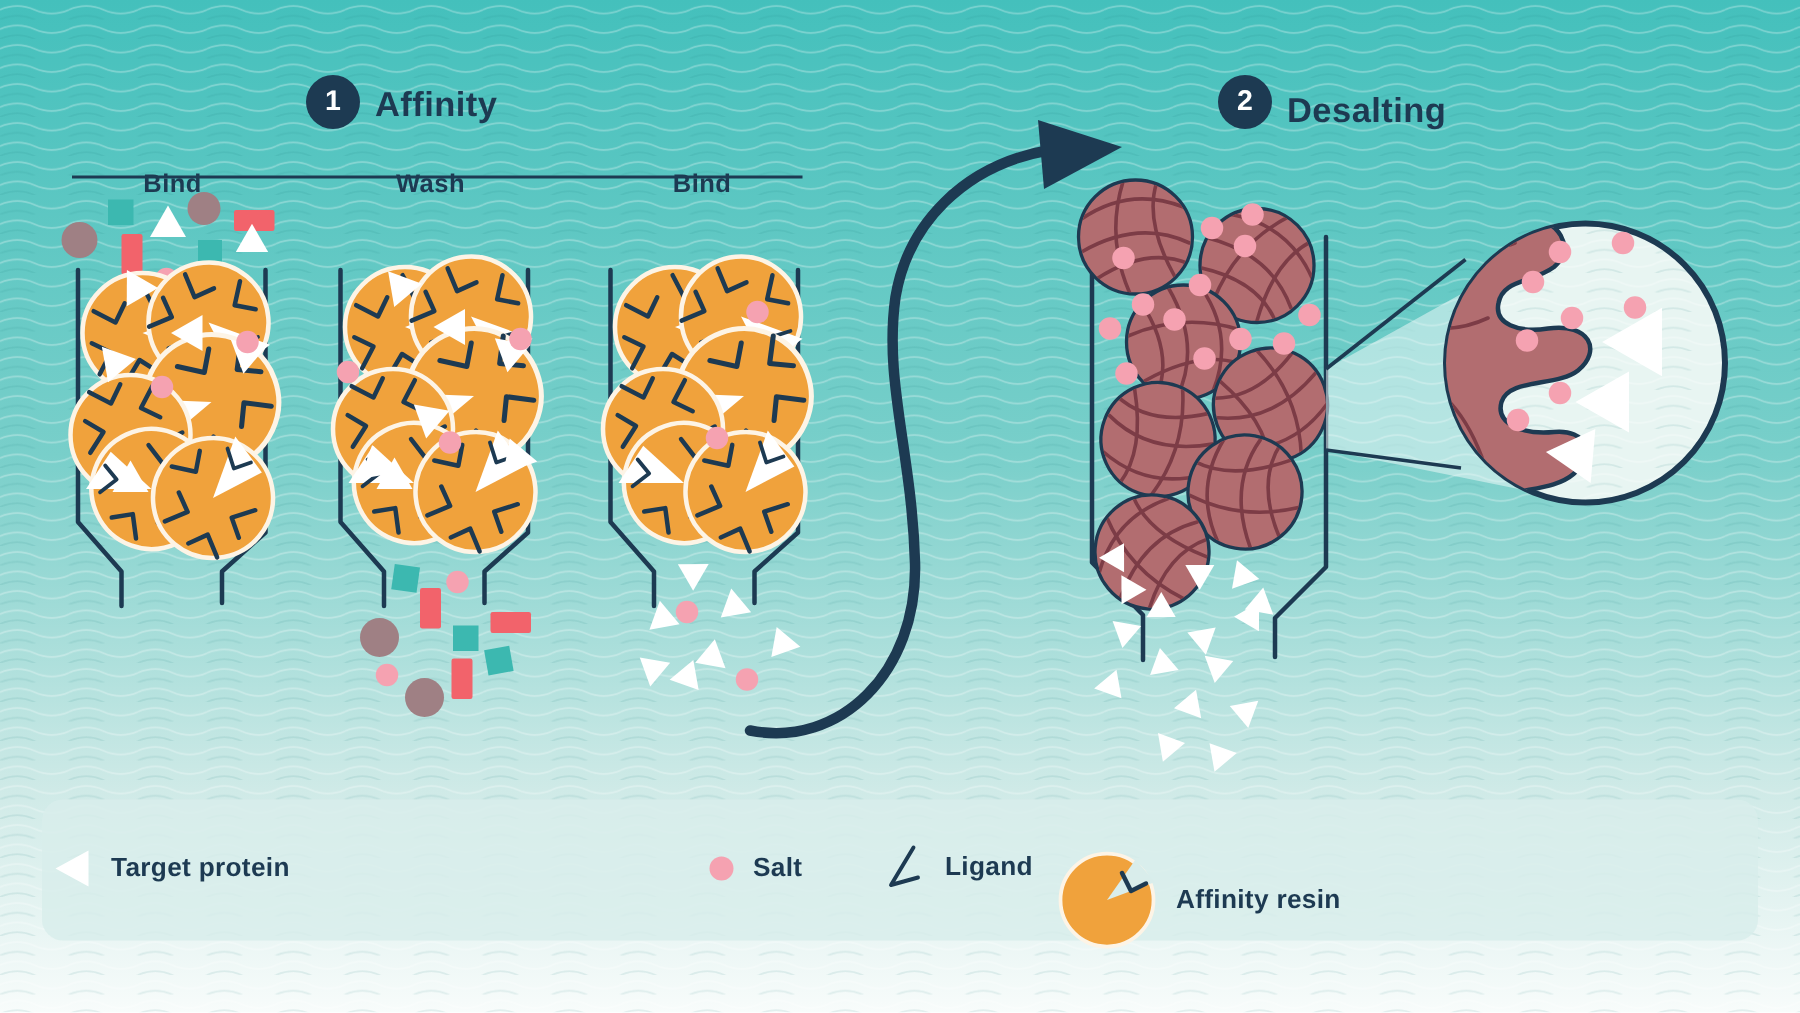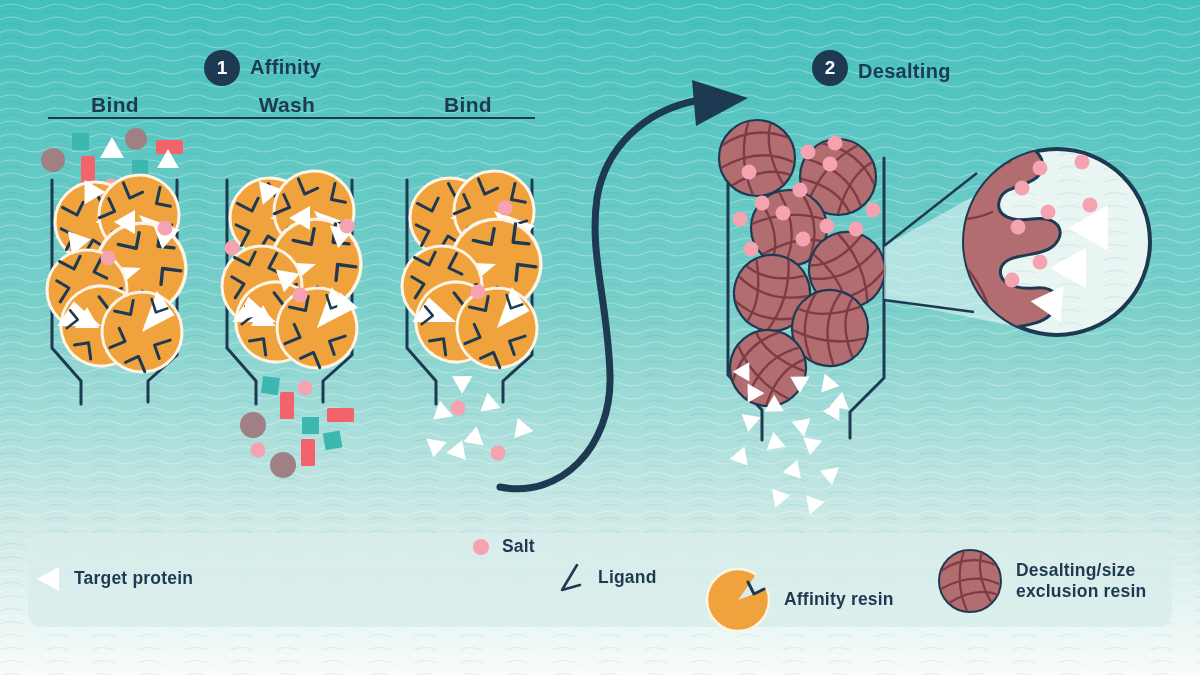--- a/index.html
+++ b/index.html
@@ -20,22 +20,22 @@
   .rrect{fill:var(--component-red);}
   .mcirc{fill:var(--component-mauve);}
   .lig{stroke:var(--navy);stroke-width:3;fill:none;stroke-linecap:round;stroke-linejoin:round;}
   .arrow{stroke:var(--navy);stroke-width:7;fill:none;stroke-linecap:round;}
   .arrowhead{fill:var(--navy);}
   .cone-line{stroke:var(--navy);stroke-width:2.5;}
   .lens-rim{fill:#e8f5f2;stroke:var(--navy);stroke-width:4;}
   
   .badge{position:absolute;width:36px;height:36px;border-radius:50%;background:var(--navy);
          color:#fff;font-size:19px;font-weight:bold;display:flex;align-items:center;justify-content:center;}
-  .section-title{position:absolute;font-size:20px;font-weight:bold;letter-spacing:.3px;}
-  .step-header{position:absolute;width:130px;text-align:center;font-size:21px;font-weight:bold;letter-spacing:.3px;}
+  .section-title{position:absolute;font-size:23px;font-weight:bold;letter-spacing:.3px;}
+  .step-header{position:absolute;width:130px;text-align:center;font-size:17px;font-weight:bold;letter-spacing:.3px;margin-top:20px;}
   .steps-underline{position:absolute;left:48px;top:117px;width:487px;border-top:2.5px solid var(--navy);}
   .legend-panel{position:absolute;left:28px;top:533px;width:1144px;height:94px;border-radius:14px;
                 background:rgba(216,237,235,.85);}
   .legend-item{position:absolute;display:flex;align-items:center;gap:12px;}
   .legend-label{font-size:17.5px;font-weight:600;line-height:1.22;letter-spacing:.2px;color:var(--navy);}
 </style>
 </head>
 <body>
 
 <div class="stage">
@@ -259,50 +259,37 @@
   <div class="legend-panel"></div>
 
   <div class="legend-item" style="left:34px;top:564px;height:30px;">
     <svg width="28" height="28">
       <polygon points="25,2 3,14 25,26" fill="#ffffff"></polygon>
     </svg>
     <div class="legend-label">Target protein</div>
   </div>
 
 
-  <div class="legend-item" style="left:472px;top:534px;height:26px;">
+  <div class="legend-item" style="left:472px;top:566px;height:26px;">
     <svg width="18" height="18">
       <circle cx="9" cy="9" r="8" fill="var(--salt)"></circle>
     </svg>
     <div class="legend-label">Salt</div>
   </div>
 
-  <div class="legend-item" style="left:556px;top:560px;height:36px;">
+  <div class="legend-item" style="left:588px;top:560px;height:36px;">
     <svg width="30" height="32">
       <path d="M21 3 L6 28 L24 23" stroke="var(--navy)" stroke-width="2.6" fill="none" stroke-linecap="round" stroke-linejoin="round"></path>
     </svg>
     <div class="legend-label">Ligand</div>
   </div>
 
   <div class="legend-item" style="left:704px;top:567px;height:66px;">
     <svg width="68" height="68">
       <circle cx="34" cy="34" r="31" fill="var(--affinity-resin)" stroke="#fdf4e6" stroke-width="2.5"></circle>
       <polygon points="34,34 53,7 66,22" fill="var(--legend-panel)"></polygon>
       <path d="M44 16 L50 28 L60 23" stroke="var(--navy)" stroke-width="3" fill="none" stroke-linecap="round" stroke-linejoin="round"></path>
     </svg>
     <div class="legend-label">Affinity resin</div>
   </div>
 
-  <div class="legend-item" style="left:936px;top:548px;height:66px;">
-    <svg width="68" height="68" viewBox="-34 -34 68 68">
-      <circle r="31" fill="var(--desalting-resin)" stroke="var(--navy)" stroke-width="2"></circle>
-      <g>
-        <path d="M-29 -10 Q-3 -28 26 -16" stroke="var(--desalting-resin-line)" stroke-width="2.2" fill="none"></path>
-        <path d="M-29 8 Q2 -10 29 3" stroke="var(--desalting-resin-line)" stroke-width="2.2" fill="none"></path>
-        <path d="M-21 22 Q6 5 29 14" stroke="var(--desalting-resin-line)" stroke-width="2.2" fill="none"></path>
-        <path d="M-6 -30 Q-16 0 -3 30" stroke="var(--desalting-resin-line)" stroke-width="2.2" fill="none"></path>
-        <path d="M12 -29 Q5 -8 21 21" stroke="var(--desalting-resin-line)" stroke-width="2.2" fill="none"></path>
-      </g>
-    </svg>
-    <div class="legend-label" style="width:140px;">Desalting/size exclusion resin</div>
-  </div>
 
 </div>
 
 </body></html>

